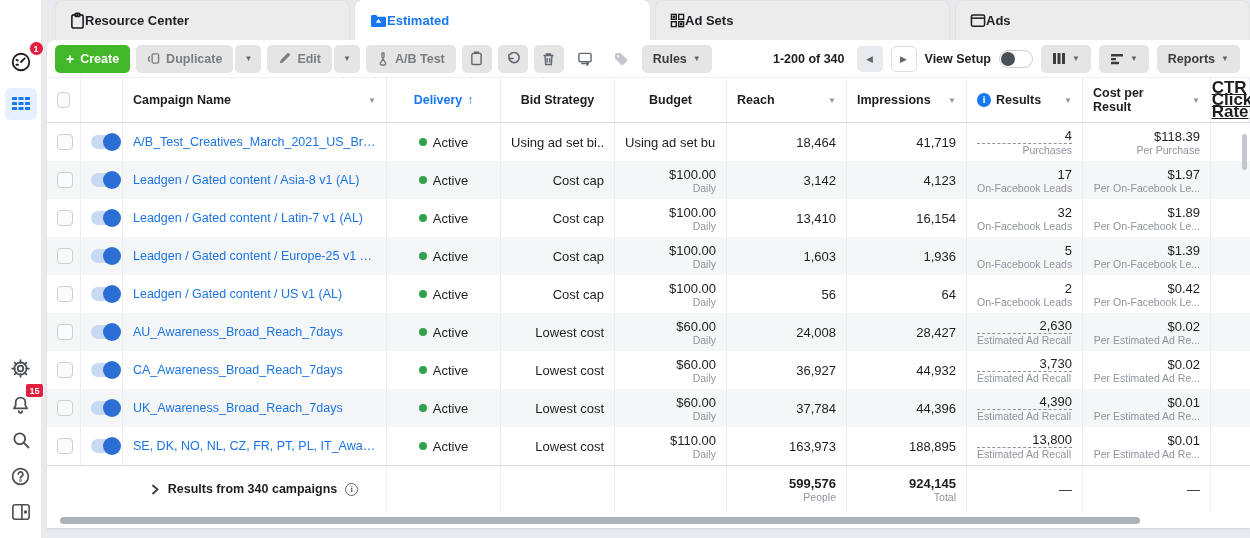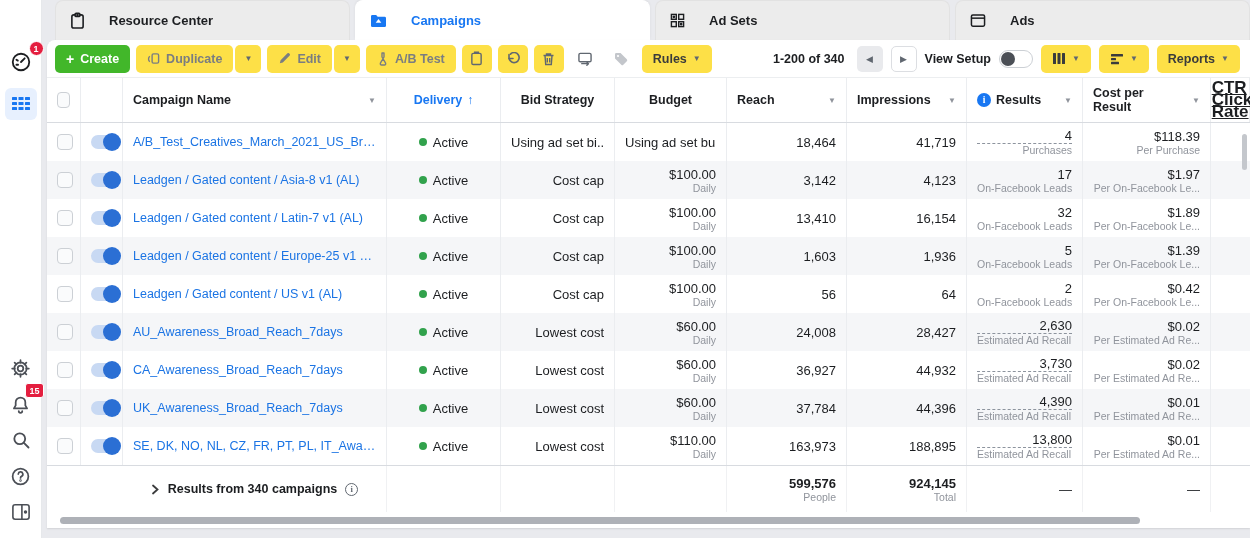--- a/index.html
+++ b/index.html
@@ -12,28 +12,28 @@
   .side-btn { width:32px; height:32px; border-radius:6px; display:flex; align-items:center; justify-content:center; position:relative; margin-bottom:10px; cursor:pointer; }
   .side-btn.first { margin-top:46px; }
   .side-btn.tbl { background:#e7f0fe; }
   .side-bottom { margin-top:auto; display:flex; flex-direction:column; align-items:center; padding-bottom:6px; }
   .side-bottom .side-btn { margin-bottom:4px; }
   .badge { position:absolute; top:-5px; right:-7px; background:#e41e3f; color:#fff; font-size:9px; font-weight:bold; min-width:15px; height:15px; border-radius:8px; display:flex; align-items:center; justify-content:center; padding:0 3px; border:1.5px solid #fff; }
 
   
   .main { flex:1; display:flex; flex-direction:column; min-width:0; }
   .tabbar { height:40px; display:flex; gap:5px; padding:0 0 0 13px; align-items:stretch; }
-  .tab { flex:1; background:#ececec; border-radius:8px 8px 0 0; display:flex; align-items:center; gap:24px; padding:0 14px; font-size:13px; font-weight:bold; color:#1c1e21; cursor:pointer; border:1px solid #e2e2e2; border-bottom:none; }
+  .tab { flex:1; background:#ececec; border-radius:8px 8px 0 0; display:flex; align-items:center; gap:0; padding:0 14px; font-size:13px; font-weight:bold; color:#1c1e21; cursor:pointer; border:1px solid #e2e2e2; border-bottom:none; }
   .tab.active { background:#fff; color:#1877f2; box-shadow:0 -1px 3px rgba(0,0,0,.06); border-color:#fff; }
 
   .card { background:#fff; flex:1; border-radius:8px 0 0 0; box-shadow:0 1px 2px rgba(0,0,0,.1); display:flex; flex-direction:column; margin-left:5px; min-height:0; }
 
   
   .toolbar { height:38px; display:flex; align-items:center; gap:6px; padding:0 10px 0 8px; border-bottom:1px solid #eceef0; }
-  .btn { height:28px; border-radius:5px; display:inline-flex; align-items:center; gap:6px; padding:0 11px; font-size:12.5px; font-weight:bold; background:#fde047; color:#7a7d81; cursor:pointer; white-space:nowrap; }
+  .btn { height:28px; border-radius:5px; display:inline-flex; align-items:center; gap:6px; padding:0 11px; font-size:12.5px; font-weight:bold; background:#e5e5e5; color:#7a7d81; cursor:pointer; white-space:nowrap; }
   .btn.dark { color:#3a3b3c; }
   .btn.create { background:#42b72a; color:#fff; }
   .btn.icon-only { width:30px; padding:0; justify-content:center; }
   .btn.ghost { background:transparent; }
   .split { display:flex; gap:2px; }
   .split .caret-btn { width:26px; padding:0; justify-content:center; }
   .caret { font-size:8px; color:#606770; }
   .tb-right { margin-left:auto; display:flex; align-items:center; gap:8px; }
   .count { font-size:12.5px; font-weight:bold; color:#1c1e21; padding:0 4px; }
   .pg-btn { width:26px; height:26px; border-radius:5px; display:flex; align-items:center; justify-content:center; font-size:9px; color:#606770; cursor:pointer; }
@@ -175,21 +175,21 @@
         </span>
         <span>Resource Center</span>
       </div>
       <div class="tab active">
         <span>
           <svg width="17" height="15" viewBox="0 0 18 16" fill="#1877f2">
             <path d="M1 3.5A1.5 1.5 0 0 1 2.5 2h4l1.6 2H15.5A1.5 1.5 0 0 1 17 5.5v8a1.5 1.5 0 0 1-1.5 1.5h-13A1.5 1.5 0 0 1 1 13.5z"></path>
             <path d="M9 6.5 L12 10.5 H6 Z" fill="#fff"></path>
           </svg>
         </span>
-        <span>Campaigns</span>
+        <span>Estimated</span>
       </div>
       <div class="tab">
         <span>
           <svg width="15" height="15" viewBox="0 0 16 16" fill="none" stroke="#1c1e21" stroke-width="1.5">
             <rect x="1.5" y="1.5" width="5.2" height="5.2"></rect>
               <rect x="9.3" y="1.5" width="5.2" height="5.2"></rect>
             <rect x="1.5" y="9.3" width="5.2" height="5.2"></rect>
               <rect x="9.3" y="9.3" width="5.2" height="5.2"></rect>
             <circle cx="4.1" cy="4.1" r="0.7" fill="#1c1e21"></circle>
               <circle cx="11.9" cy="11.9" r="0.7" fill="#1c1e21"></circle>

